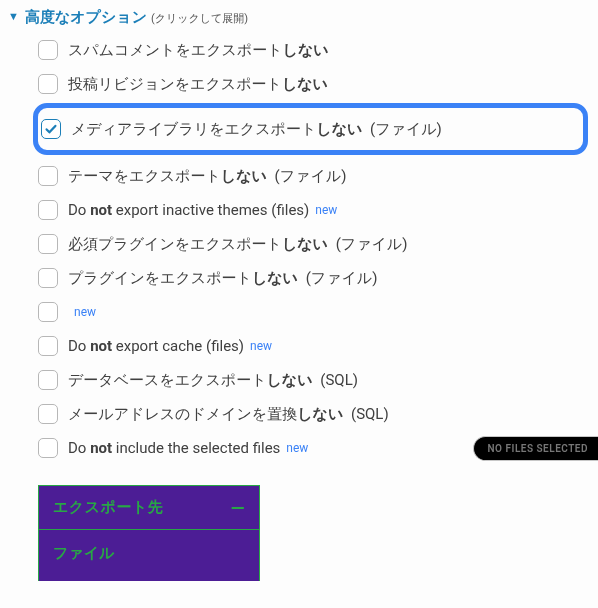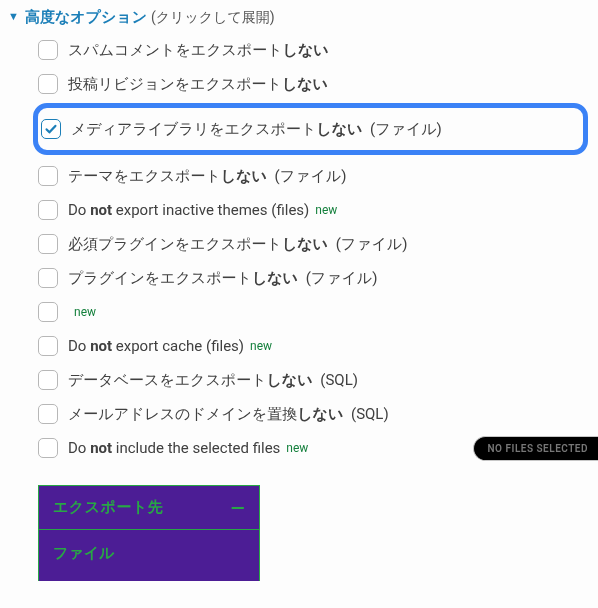--- a/index.html
+++ b/index.html
@@ -28,21 +28,21 @@
     position: relative;
     top: -2px;
   }
   .header-title {
     color: #1c7fb8;
     font-weight: 600;
     font-size: 15px;
   }
   .header-hint {
     color: #555;
-    font-size: 14px;
+    font-size: 11px;
     margin-left: 4px;
   }
   .options {
     padding-left: 30px;
   }
   .option-row {
     display: flex;
     align-items: center;
     min-height: 34px;
     padding: 0;
@@ -74,21 +74,21 @@
   .label {
     white-space: nowrap;
     color: #404040;
   }
   .label b { font-weight: 700; }
   .suffix {
     margin-left: 4px;
     color: #404040;
   }
   .newtag {
-    color: #15803d;
+    color: #3b82f6;
     font-size: 12px;
     margin-left: 6px;
   }
   .highlight {
     border: 5px solid #3b82f6;
     border-radius: 14px;
     padding: 4px 2px 4px 0;
     margin: 2px 0 4px -5px;
     width: 555px;
     box-sizing: border-box;

